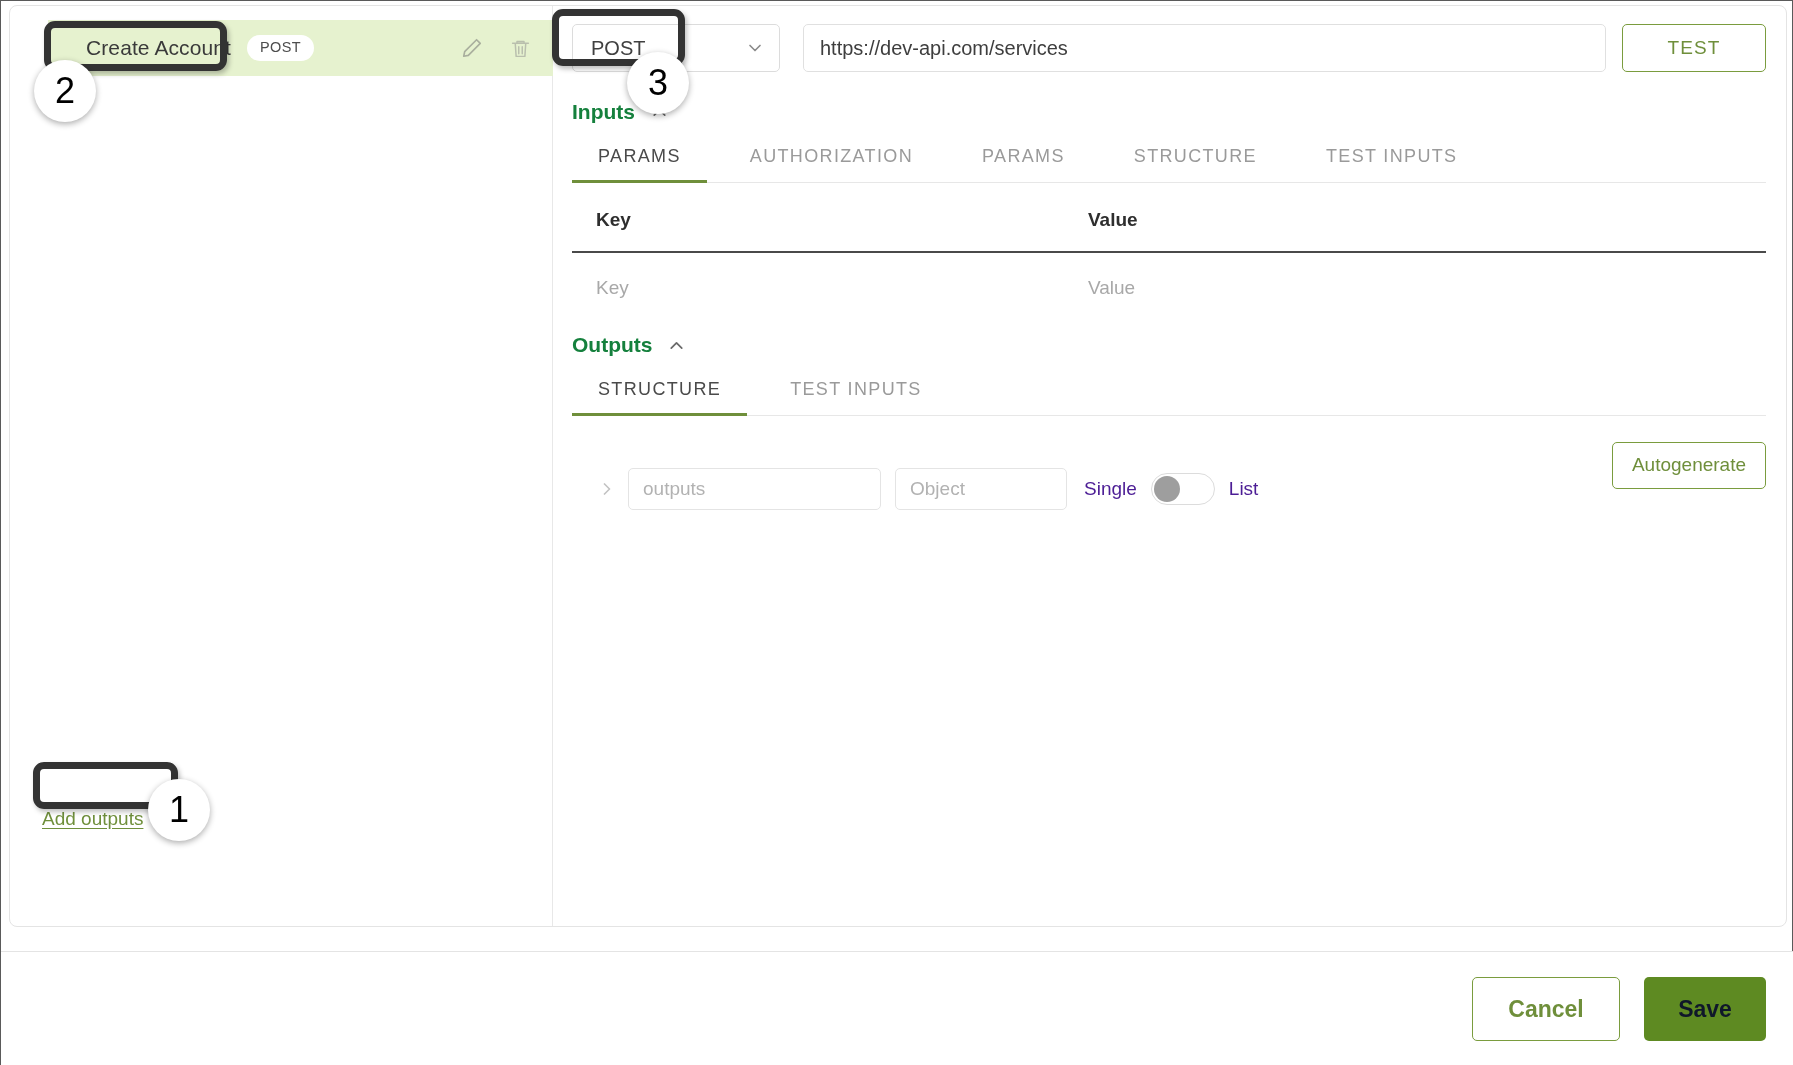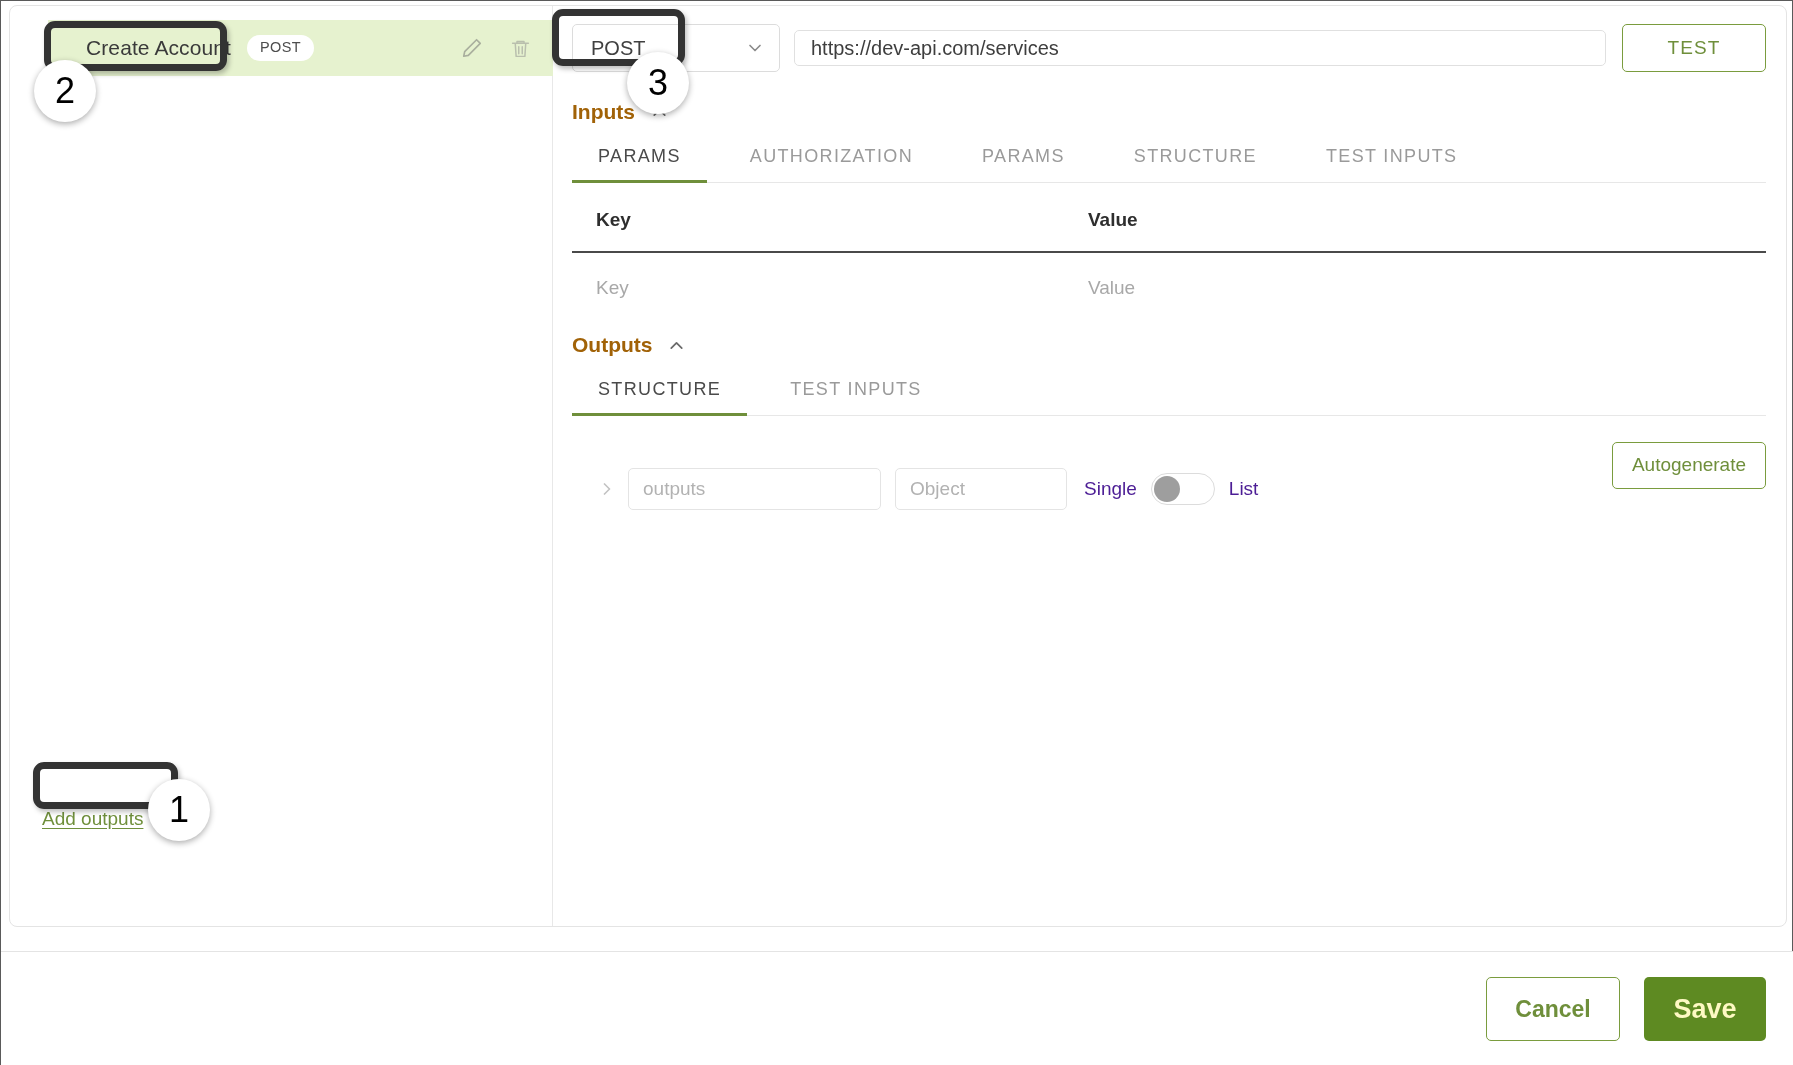--- a/index.html
+++ b/index.html
@@ -123,22 +123,22 @@
     color: #404040;
     position: relative;
   }
   .method-select .caret {
     margin-left: auto;
     width: 20px; height: 20px;
     display: flex; align-items: center; justify-content: center;
   }
   .url-input {
     flex: 1;
-    height: 36px;
-    margin-left: 14px;
+    height: 48px;
+    margin-left: 23px;
     border: 1px solid #e0e0e0;
     border-radius: 5px;
     padding: 0 16px;
     font-size: 20px;
     color: #3e3e3e;
     font-family: "Liberation Sans", sans-serif;
     background: #fff;
     outline: none;
   }
   .url-input::placeholder { color: #adadad; }
@@ -159,21 +159,21 @@
   
   .section-head {
     display: flex;
     align-items: center;
     gap: 13px;
     margin-top: 28px;
   }
   .section-title {
     font-size: 21px;
     font-weight: bold;
-    color: #a16207;
+    color: #15803d;
   }
   .chev {
     width: 22px; height: 22px;
     display: flex; align-items: center; justify-content: center;
   }
 
   
   .tabs {
     display: flex;
     align-items: flex-end;
@@ -297,37 +297,37 @@
     height: 115px;
     border-top: 1px solid #e4e4e4;
     display: flex;
     align-items: center;
     justify-content: flex-end;
     padding-right: 28px;
     gap: 24px;
     background: #fff;
   }
   .btn-cancel {
-    width: 134px; height: 64px;
+    width: 148px; height: 64px;
     border: 1.5px solid #7a9c3e;
     border-radius: 5px;
     background: #ffffff;
     color: #6f8f3b;
     font-size: 23px;
     font-weight: bold;
     font-family: "Liberation Sans", sans-serif;
     cursor: pointer;
   }
   .btn-save {
     width: 122px; height: 64px;
     border: none;
     border-radius: 5px;
     background: #5e8a22;
-    color: #fef9c3;
-    font-size: 27px;
+    color: #0f172a;
+    font-size: 23px;
     font-weight: bold;
     font-family: "Liberation Sans", sans-serif;
     cursor: pointer;
   }
 
   
   .hl {
     position: absolute;
     border: 7px solid #333333;
     border-radius: 11px;

